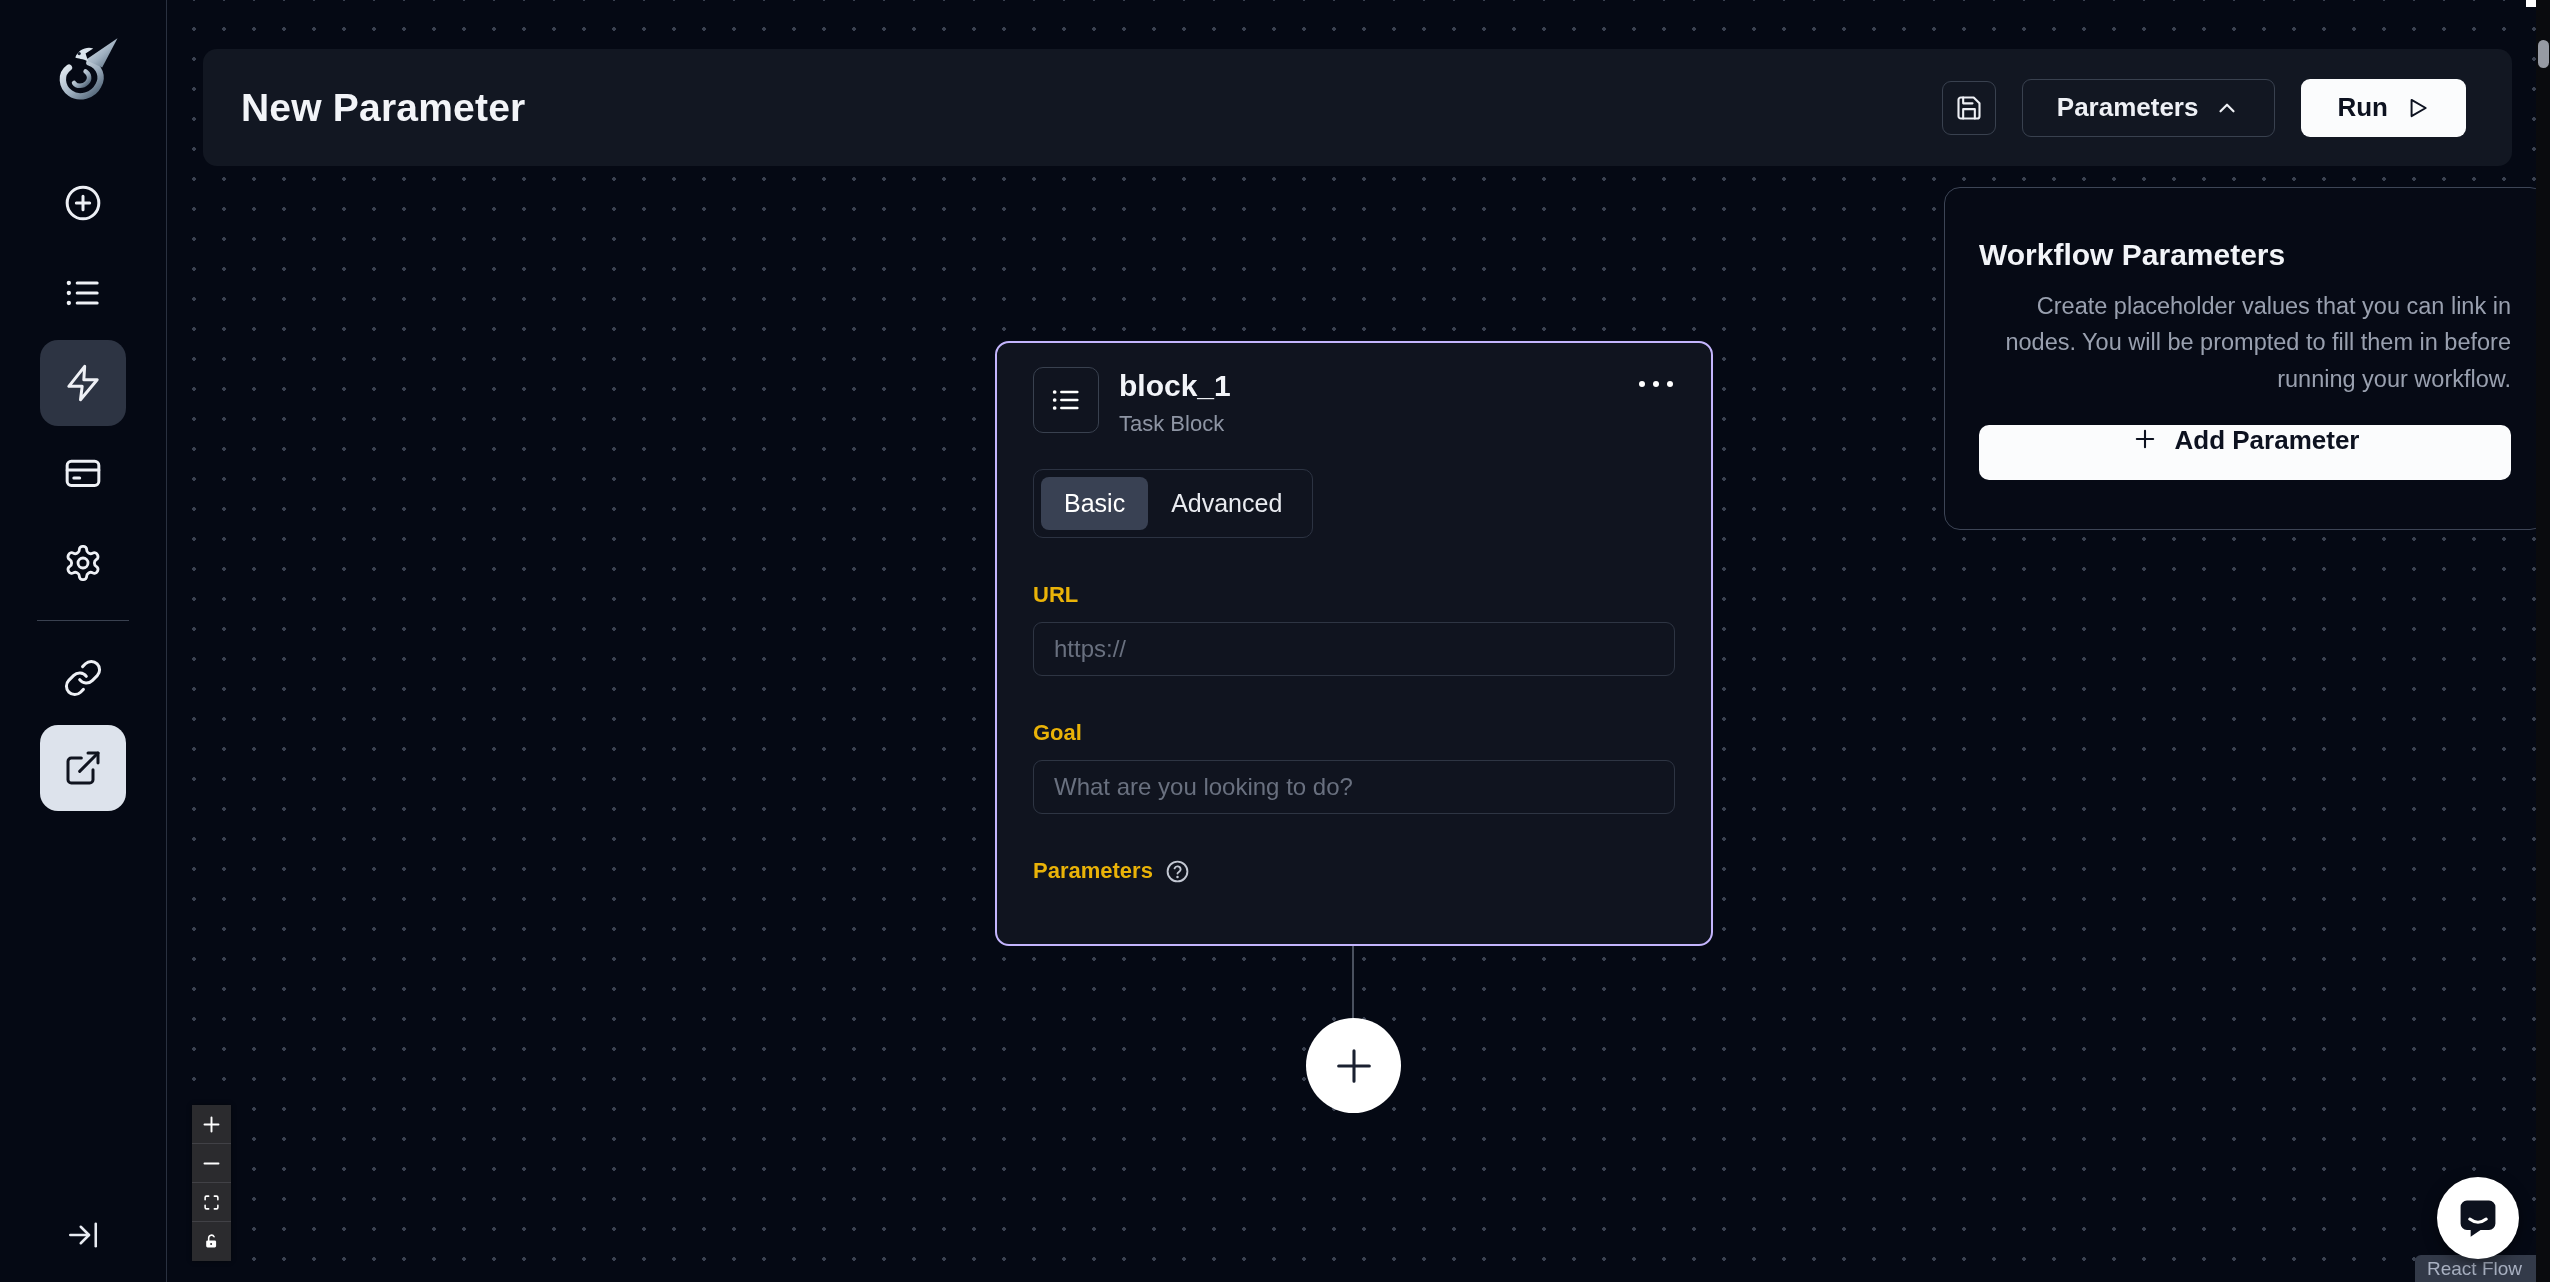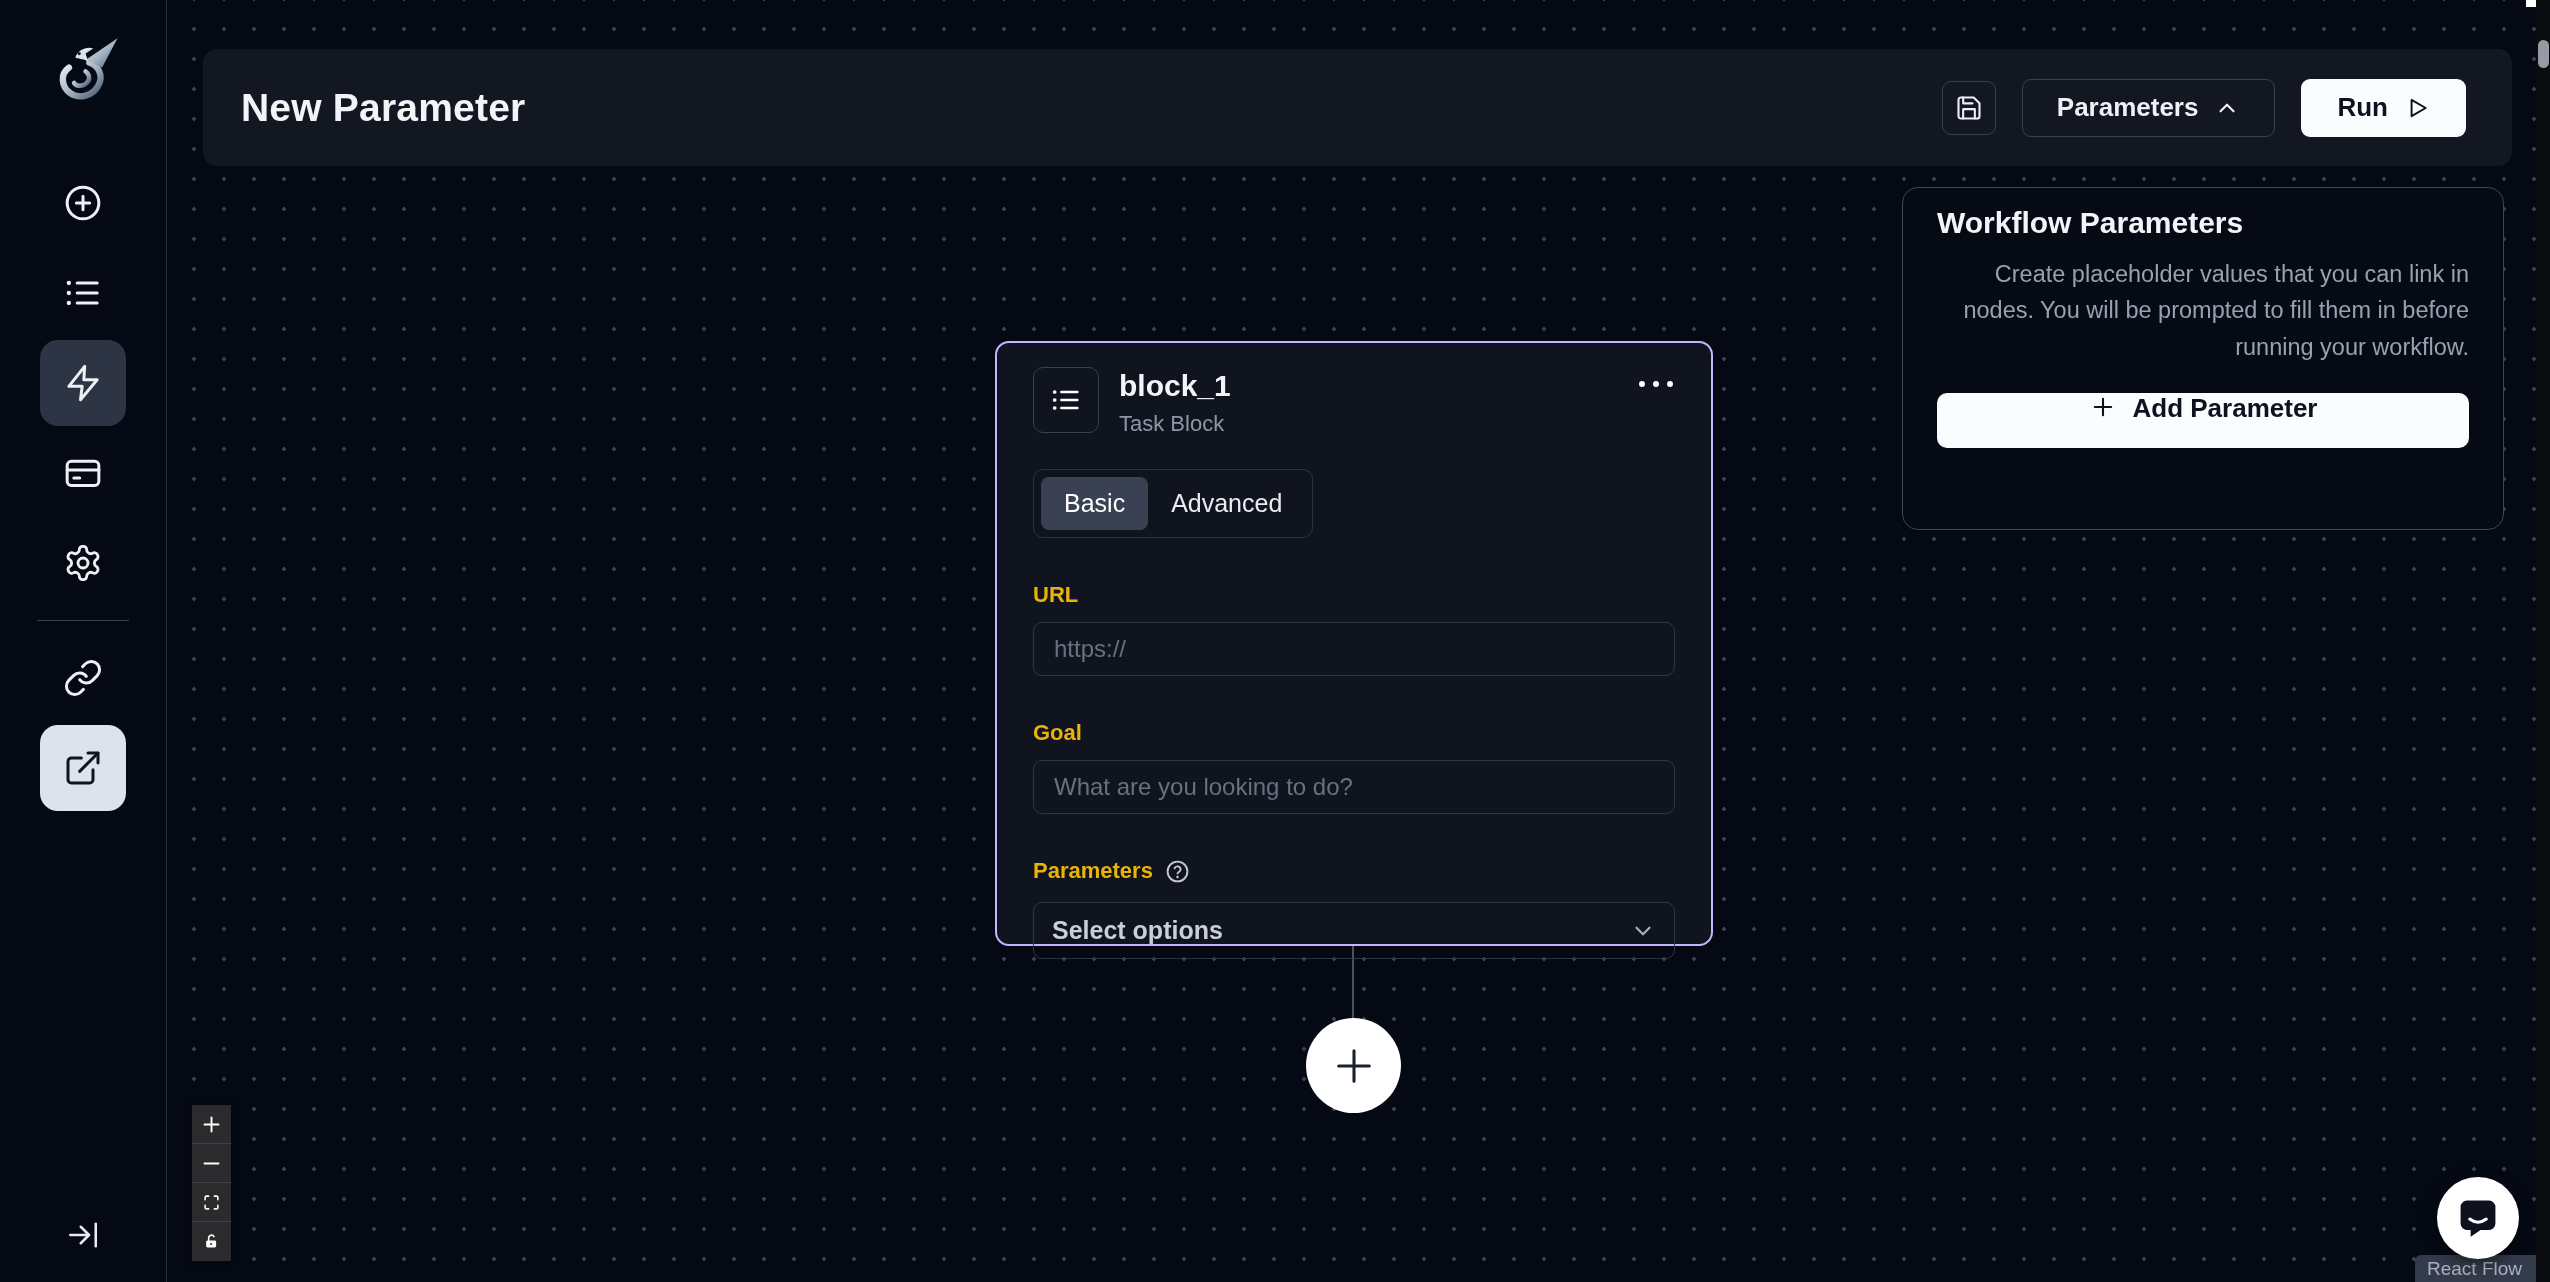--- a/index.html
+++ b/index.html
@@ -74,22 +74,22 @@
   .select-text{font-size:25px;font-weight:700;color:#c9ceda;}
   .select-box svg{width:26px;height:26px;color:#a9afbc;}
 
   
   .edge-line{position:absolute;left:1352px;top:946px;width:2px;height:74px;background:#4a515f;z-index:5;}
   .add-node-btn{position:absolute;left:1306px;top:1018px;width:95px;height:95px;border-radius:50%;
     background:#fff;border:none;display:flex;align-items:center;justify-content:center;color:#1a2030;cursor:pointer;z-index:6;}
   .add-node-btn svg{width:46px;height:46px;}
 
   
-  .wp-panel{position:absolute;left:1902px;top:187px;width:602px;height:343px;background:#060a15;
-    border:1.5px solid #3d4556;border-radius:16px;padding:18px 34px;z-index:15;}
+  .wp-panel{position:absolute;left:1944px;top:187px;width:602px;height:343px;background:#060a15;
+    border:1.5px solid #3d4556;border-radius:16px;padding:50px 34px;z-index:15;}
   .wp-title{font-size:30px;font-weight:700;color:var(--text-primary);}
   .wp-desc{margin-top:16px;font-size:23.5px;line-height:1.55;color:#99a0af;text-align:right;}
   .wp-add-btn{margin-top:28px;width:100%;height:55px;border:none;border-radius:10px;background:var(--white-btn);
     color:var(--dark-on-white);font-size:26px;font-weight:700;display:flex;align-items:flex-start;justify-content:center;gap:16px;cursor:pointer;}
   .wp-add-btn svg{width:28px;height:28px;}
 
   
   .rf-controls{position:absolute;left:192px;top:1105px;width:39px;display:flex;flex-direction:column;z-index:12;
     box-shadow:0 0 4px rgba(0,0,0,.5);}
   .rf-btn{width:39px;height:39px;background:#2b2b2e;border:none;border-bottom:1px solid #414146;color:#fff;
@@ -249,26 +249,20 @@
     <input class="text-input" type="text" placeholder="What are you looking to do?" style="">
 
     <div class="field-label">
       <span>Parameters</span>
       <svg viewBox="0 0 24 24" fill="none" stroke="currentColor" stroke-width="1.8" stroke-linecap="round">
         <circle cx="12" cy="12" r="9.5"></circle>
           <path d="M9.2 9a3 3 0 0 1 5.8 1c0 2-3 2.6-3 4"></path>
           <path d="M12 17.3h.01" stroke-width="2.4"></path>
       </svg>
     </div>
-    <div class="select-box" role="combobox">
-      <span class="select-text">Select options</span>
-      <svg viewBox="0 0 24 24" fill="none" stroke="currentColor" stroke-width="2" stroke-linecap="round" stroke-linejoin="round">
-        <path d="m6 9 6 6 6-6"></path>
-      </svg>
-    </div>
   </section>
 
   <div class="edge-line"></div>
   <button class="add-node-btn">
     <svg viewBox="0 0 24 24" fill="none" stroke="currentColor" stroke-width="1.6" stroke-linecap="round">
       <path d="M12 4v16M4 12h16"></path>
     </svg>
   </button>
 
   <aside class="wp-panel">

